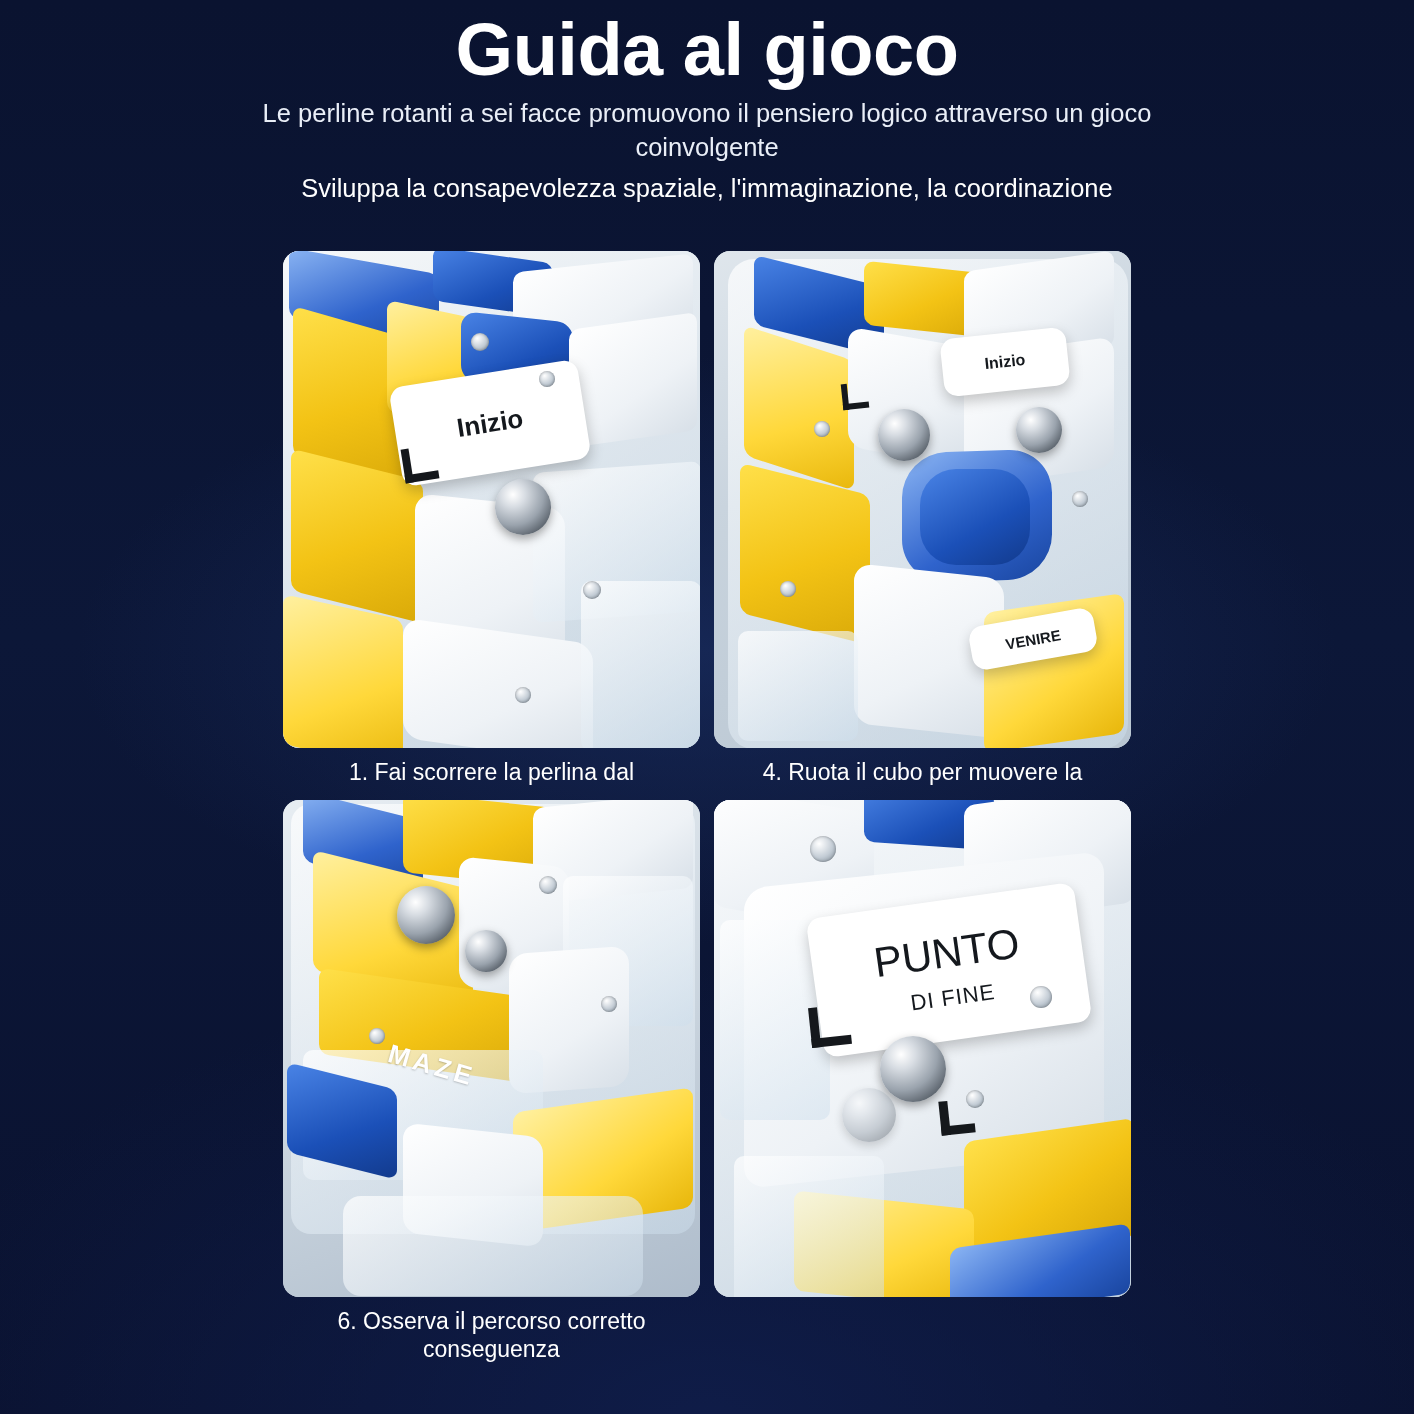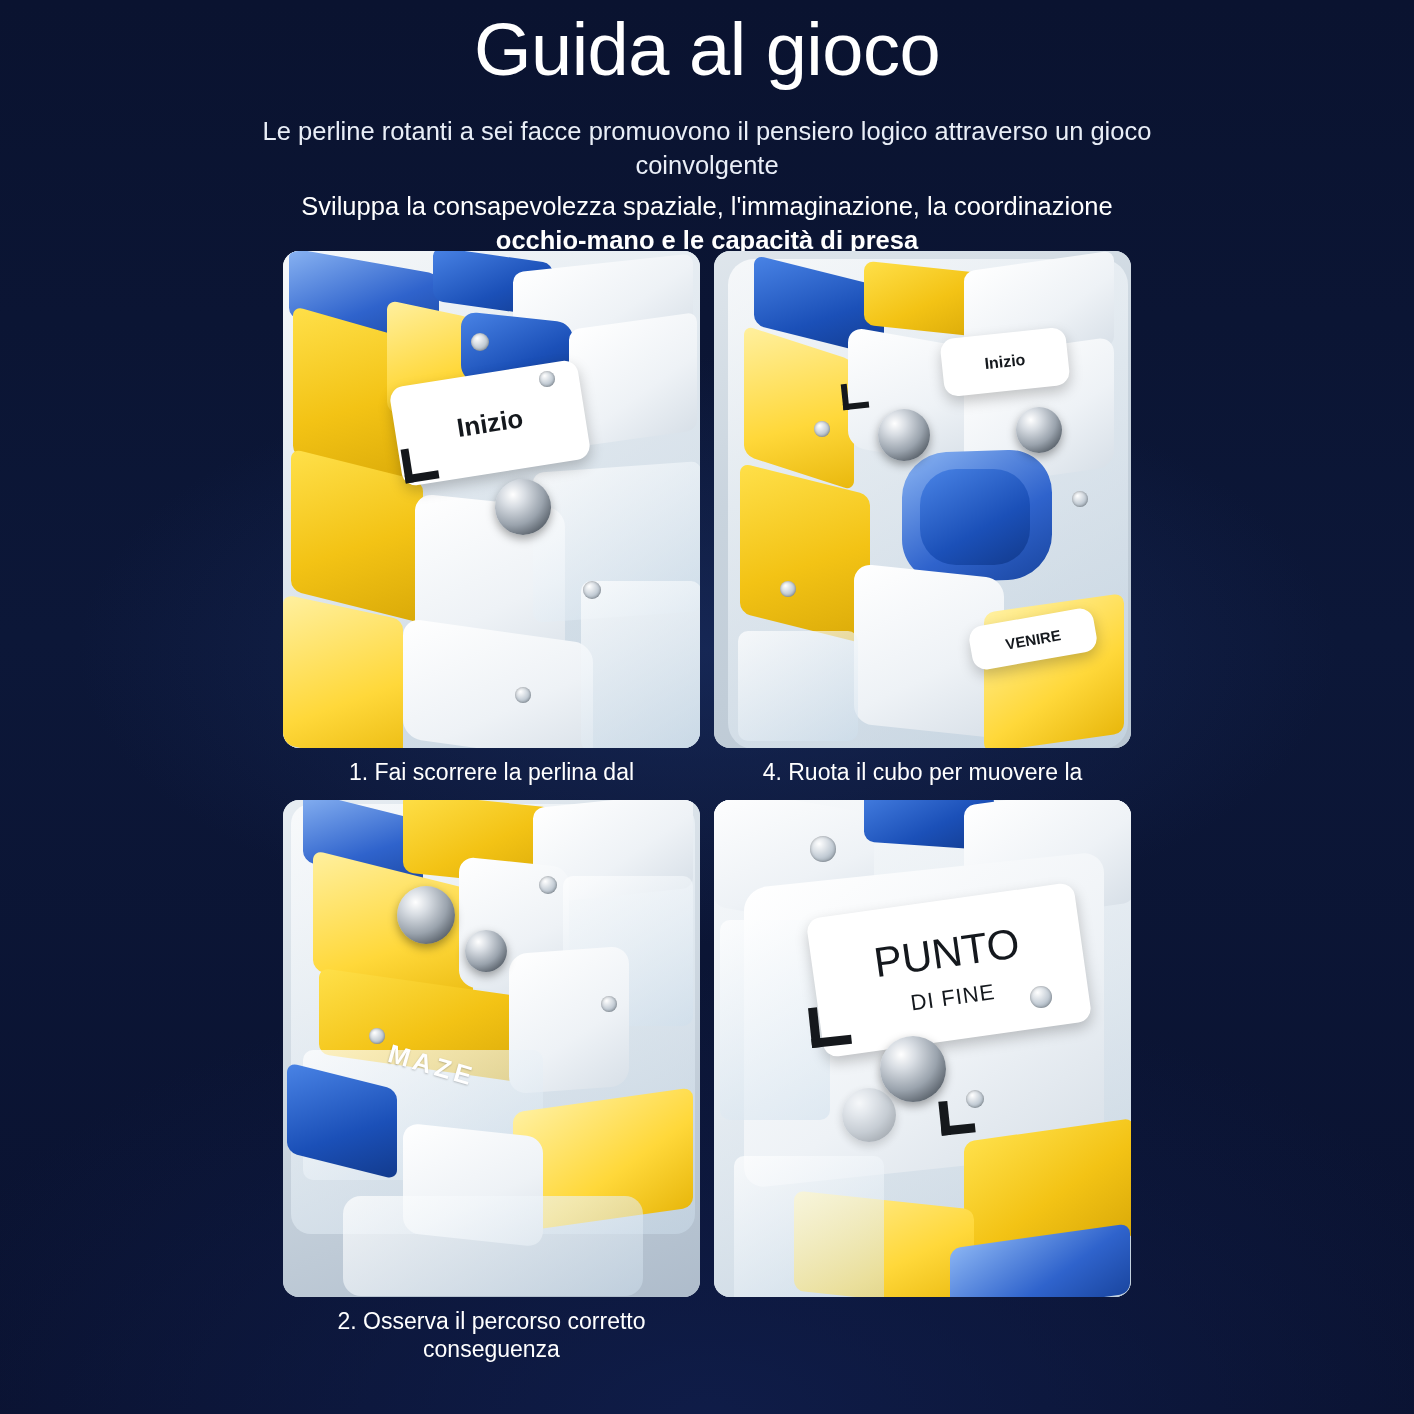--- a/index.html
+++ b/index.html
@@ -18,29 +18,29 @@
       linear-gradient(180deg, #0a1330 0%, #0c1738 45%, #0a1230 100%);
     overflow: hidden;
   }
   .header {
     padding-top: 10px;
     text-align: center;
   }
   .title {
     color: #ffffff;
     font-size: 74px;
-    font-weight: 400;
+    font-weight: 700;
     letter-spacing: -0.5px;
     line-height: 1.08;
   }
   .sub1 {
     color: #e9eef7;
     font-size: 25.5px;
     line-height: 1.35;
-    margin-top: 24px;
+    margin-top: 6px;
     padding: 0 250px;
   }
   .sub2 {
     color: #ffffff;
     font-size: 25.5px;
     line-height: 1.35;
     margin-top: 6px;
     padding: 0 160px;
   }
   .sub2 .strong { font-weight: 700; }
@@ -120,21 +120,20 @@
 </head>
 <body>
 
 <div class="page">
 
   <div class="header">
     <div class="title">Guida al gioco</div>
     <div class="sub1">Le perline rotanti a sei facce promuovono il pensiero logico attraverso un gioco coinvolgente</div>
     <div class="sub2">
       <span>Sviluppa la consapevolezza spaziale, l'immaginazione, la coordinazione</span><br>
-      <span class="strong">occhio-mano e le capacità di presa</span>
     </div>
   </div>
 
   <div class="grid">
 
     <div class="cell">
       <div class="photo">
         <div class="scene">
           <div class="bgsoft"></div>
           <div class="piece clr" style="left:-10px;top:-10px;width:440px;height:520px;border-radius:22px;"></div>
@@ -228,21 +227,21 @@
             <span>MAZE</span>
           </div>
           <div class="ball" style="left:114px;top:86px;width:58px;height:58px;"></div>
           <div class="ball" style="left:182px;top:130px;width:42px;height:42px;"></div>
           <div class="screw" style="left:256px;top:76px;width:18px;height:18px;"></div>
           <div class="screw" style="left:86px;top:228px;width:16px;height:16px;"></div>
           <div class="screw" style="left:318px;top:196px;width:16px;height:16px;"></div>
         </div>
       </div>
       <div class="caption">
-        <div>2. Osserva il percorso corretto</div>
+        <div>6. Osserva il percorso corretto</div>
         <div>conseguenza</div>
       </div>
     </div>
 
     <div class="cell">
       <div class="photo">
         <div class="scene">
           <div class="bgsoft" style="background:linear-gradient(160deg,#e9eef3 0%,#d2dbe3 50%,#b4c2cf 100%);"></div>
           <div class="piece clr" style="left:-4px;top:-4px;width:426px;height:506px;border-radius:20px;"></div>
           <div class="piece wht" style="left:0px;top:0px;width:160px;height:120px;transform:skewY(10deg);"></div>

